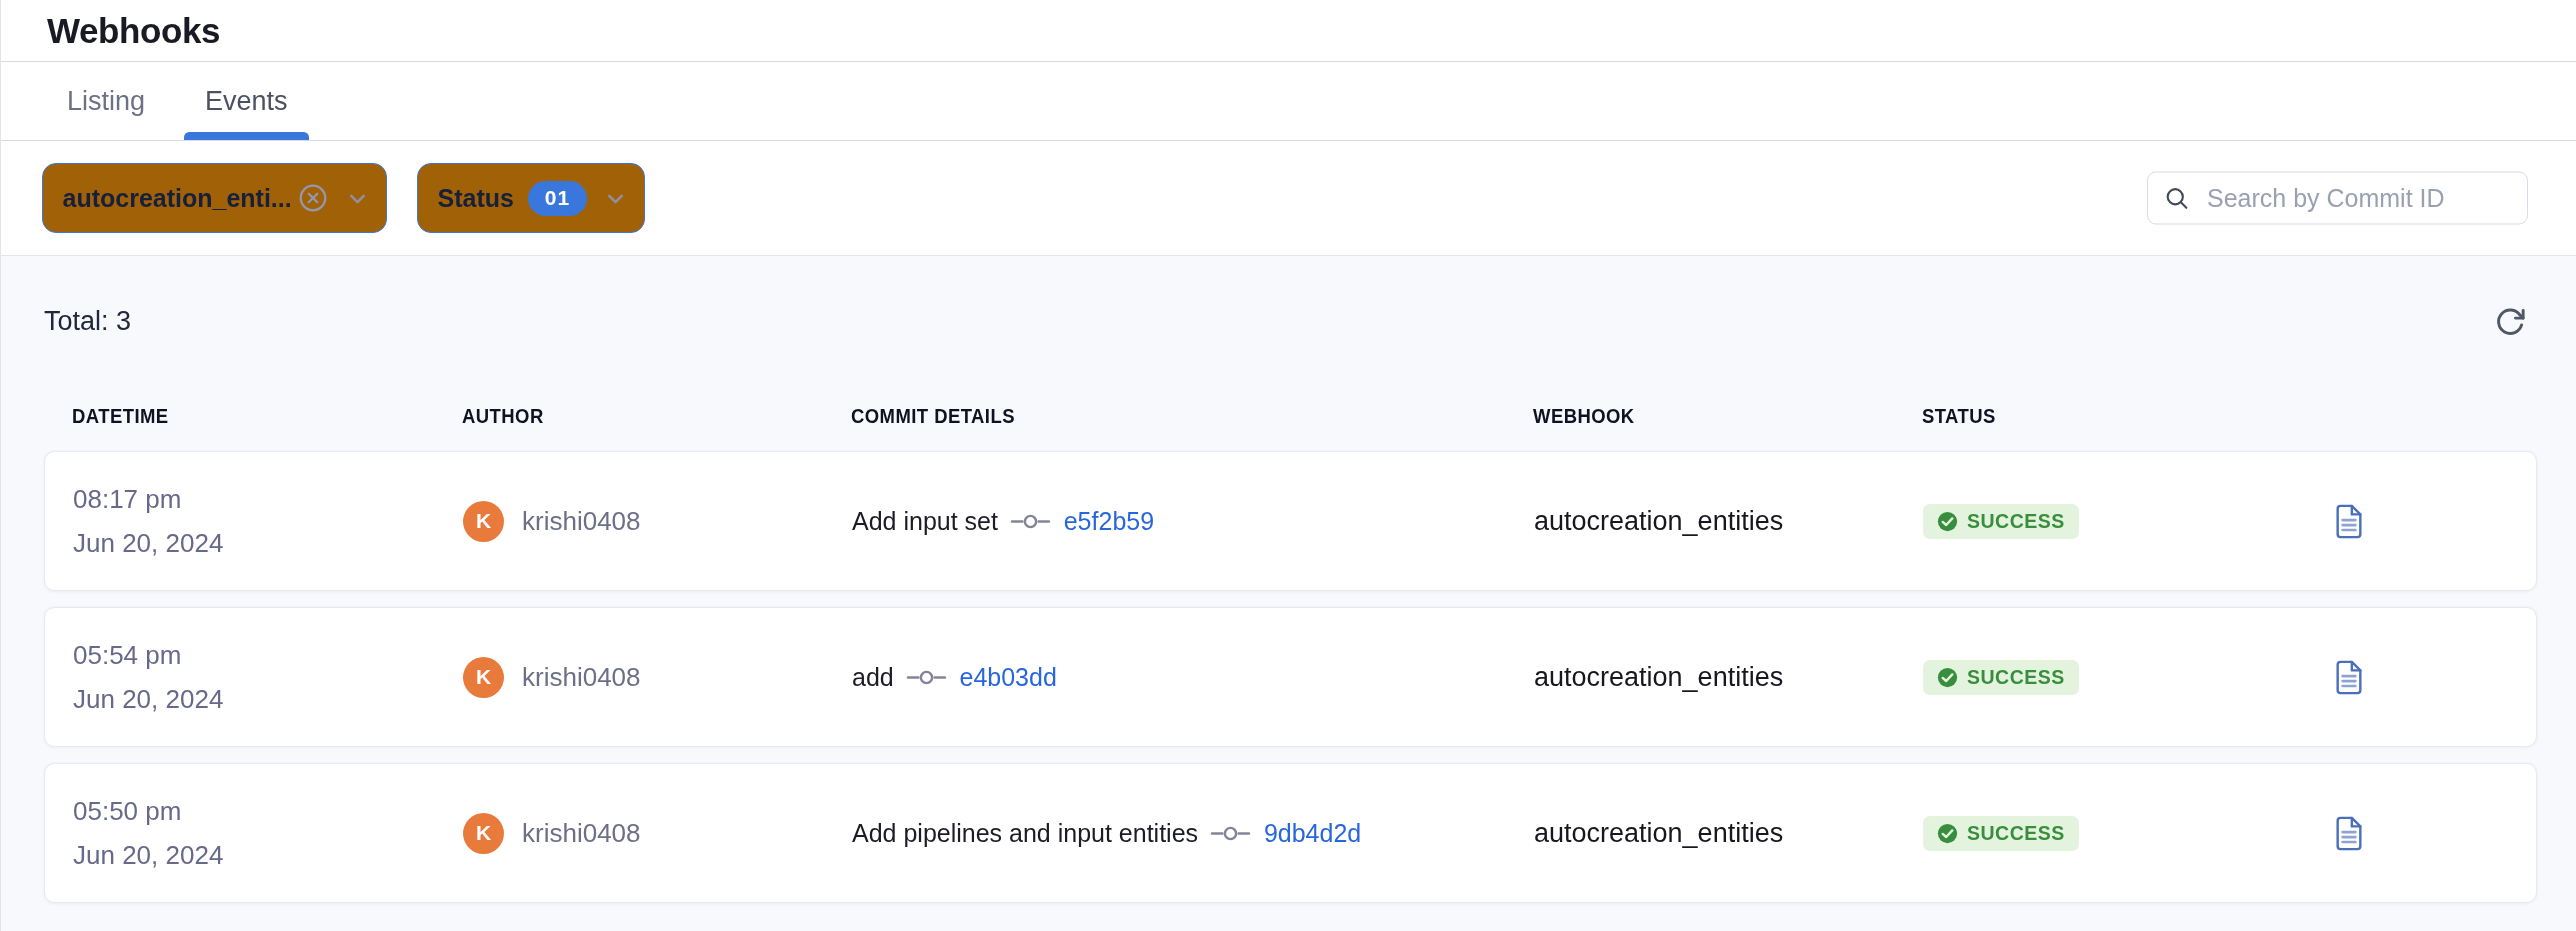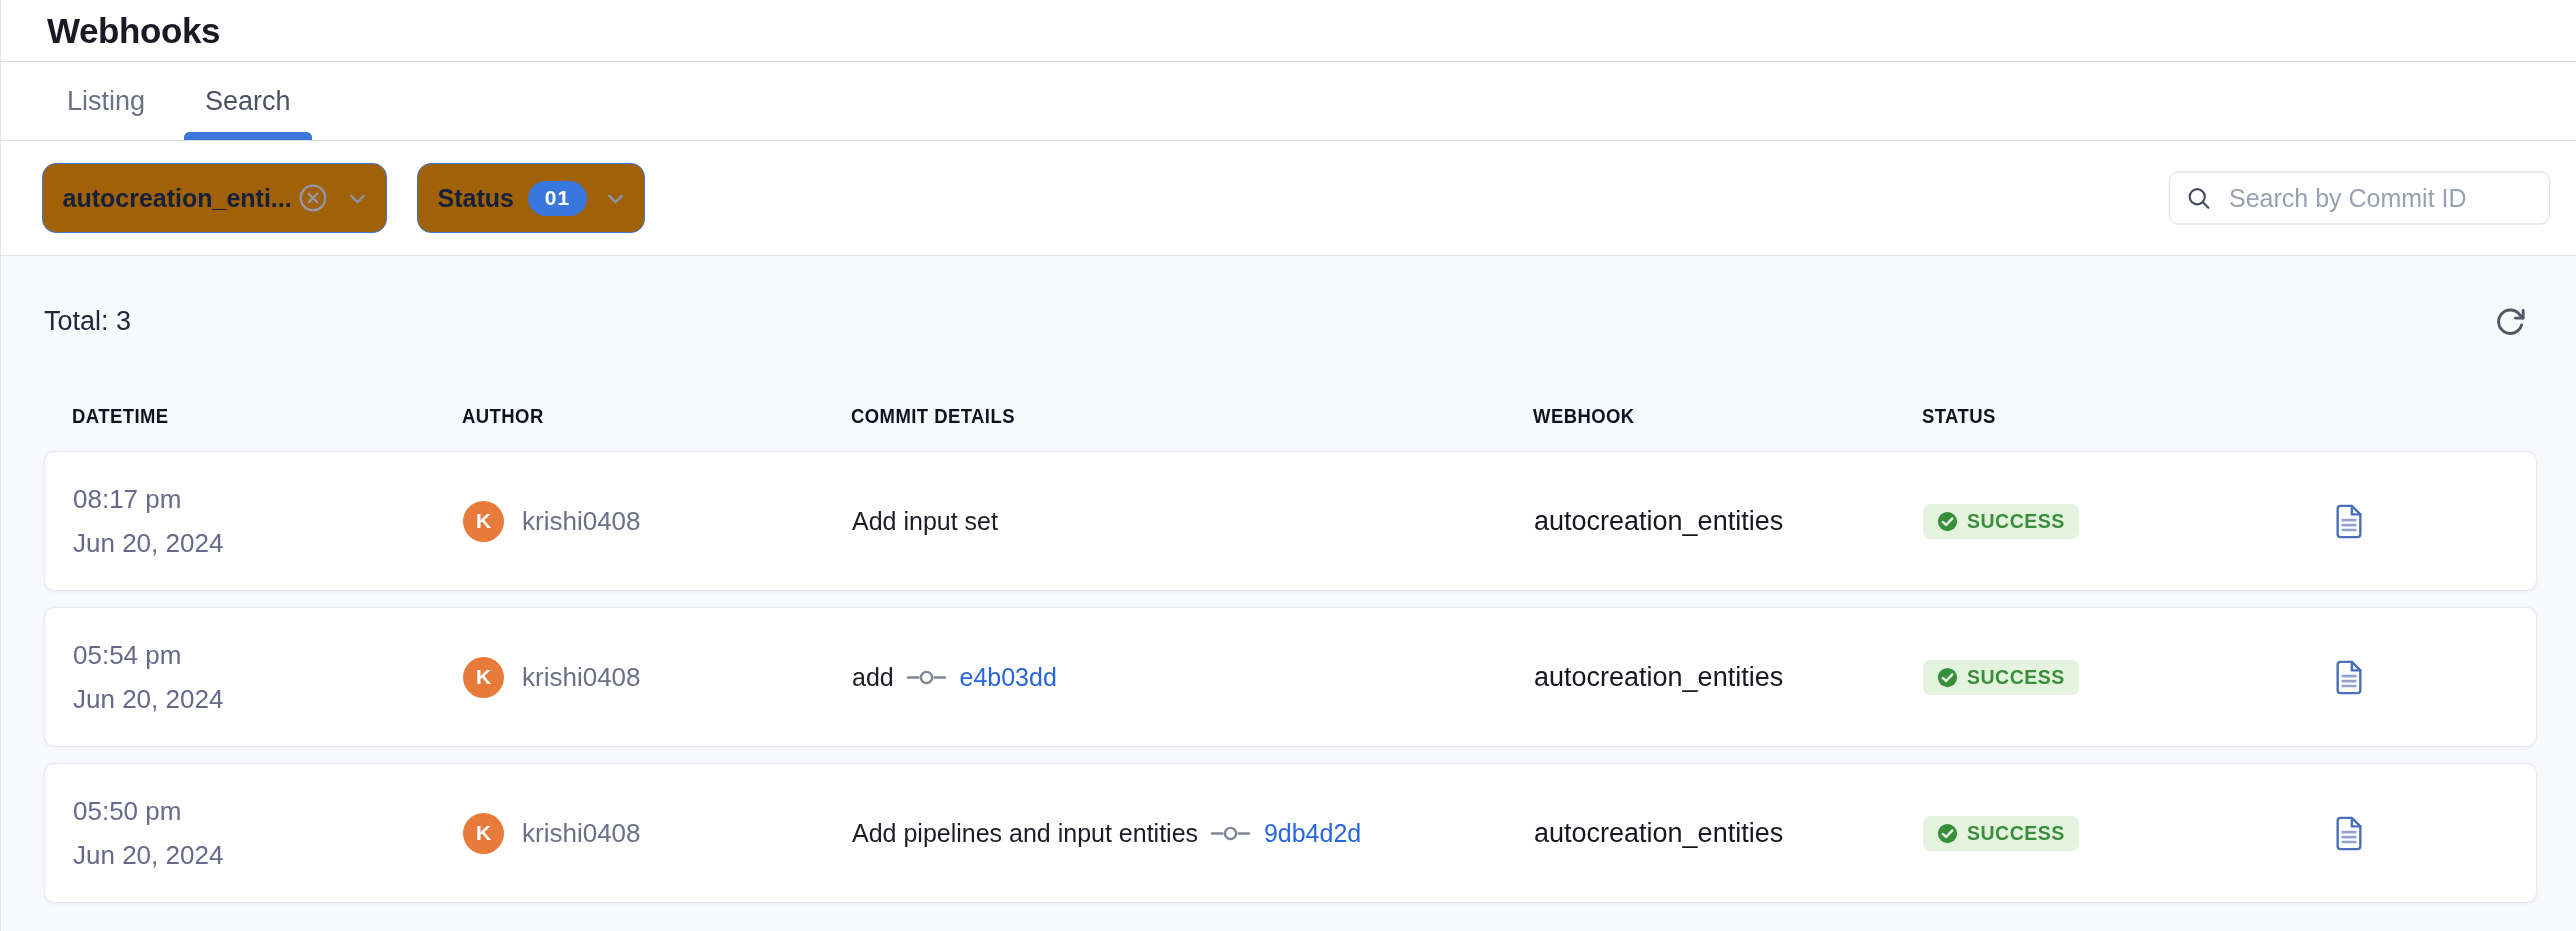--- a/index.html
+++ b/index.html
@@ -24,21 +24,21 @@
   
   .filterbar { height:115px; background:#fff; border-bottom:1.8px solid #e3e4ee; display:flex; align-items:center; padding:0 41px; position:relative; }
   .chips { display:flex; align-items:center; gap:30px; }
   .chip { display:flex; align-items:center; background:#a16207; border:1.8px solid #3a77dd; border-radius:14px; height:70px; padding:0 16px 0 19.5px; cursor:pointer; }
   .chip-label { font-size:25px; font-weight:600; color:#17203a; white-space:nowrap; }
   .icon-btn { display:flex; align-items:center; justify-content:center; background:none; border:none; cursor:pointer; padding:0; }
   .chip .close-circle { margin-left:5.3px; }
   .chip .chev { margin-left:16px; }
   .count-pill { margin-left:14px; background:#3a77dd; color:#fff; font-size:21px; font-weight:700; height:35px; min-width:59px; padding:0 12.4px; border-radius:18px; display:flex; align-items:center; justify-content:center; letter-spacing:0.9px; }
 
-  .searchbox { position:absolute; right:26px; top:50%; transform:translateY(-50%); width:381px; height:53px; }
+  .searchbox { position:absolute; right:48px; top:50%; transform:translateY(-50%); width:381px; height:53px; }
   .searchbox input { width:100%; height:100%; border:1.8px solid #d9dbe8; border-radius:9px; padding:0 18px 0 59px; font-size:25px; color:#333a4d; background:#fff; outline:none; font-family:inherit; }
   .searchbox input::placeholder { color:#9aa0b2; }
   .searchbox .search-ic { position:absolute; left:16px; top:50%; transform:translateY(-50%); }
 
   
   .content { flex:1; background:#f8f9fd; padding:0 0 18px 0; }
   .toolbar { display:flex; align-items:center; justify-content:space-between; padding:46px 46px 0 43px; }
   .total { font-size:27px; color:#22273c; }
   .refresh-btn { width:39px; height:39px; }
 
@@ -79,21 +79,21 @@
 
   <div class="titlebar">
     <h1 class="page-title">Webhooks</h1>
   </div>
 
   <div class="tabsbar">
     <div class="tab">
       <span>Listing</span>
     </div>
     <div class="tab active">
-      <span>Search</span>
+      <span>Events</span>
     </div>
   </div>
 
   <div class="filterbar">
     <div class="chips">
 
       <div class="chip">
         <span class="chip-label">autocreation_enti...</span>
         <span class="icon-btn close-circle">
           <svg width="32" height="32" viewBox="0 0 24 24" fill="none" stroke="#9597ae" stroke-width="1.7">
@@ -156,20 +156,30 @@
       <div class="cell-dt">
         <span class="dt-time">08:17 pm</span>
         <span class="dt-date">Jun 20, 2024</span>
       </div>
       <div class="cell-author">
         <span class="avatar">K</span>
         <span class="author-name">krishi0408</span>
       </div>
       <div class="cell-commit">
         <span class="commit-msg">Add input set</span>
+        <span class="commit-line">
+          <span>
+            <svg width="41" height="23" viewBox="0 0 40 22" fill="none" stroke="#82849a" stroke-width="2.4" stroke-linecap="round">
+              <line x1="2" y1="11" x2="12" y2="11"></line>
+              <circle cx="20" cy="11" r="5.5"></circle>
+              <line x1="28" y1="11" x2="38" y2="11"></line>
+            </svg>
+          </span>
+          <a class="commit-link">e5f2b59</a>
+        </span>
       </div>
       <div class="cell-webhook">autocreation_entities</div>
       <div>
         <span class="badge">
           <span>
             <svg width="21" height="21" viewBox="0 0 24 24">
               <circle cx="12" cy="12" r="11" fill="#388e3c"></circle>
               <polyline points="6.5,12.5 10.5,16 17.5,8.5" fill="none" stroke="#e4f3de" stroke-width="2.8" stroke-linecap="round" stroke-linejoin="round"></polyline>
             </svg>
           </span>

